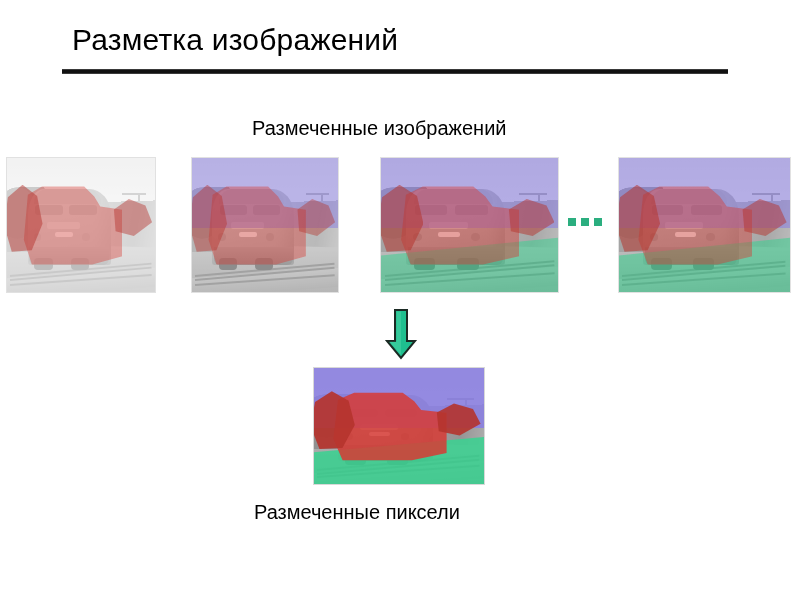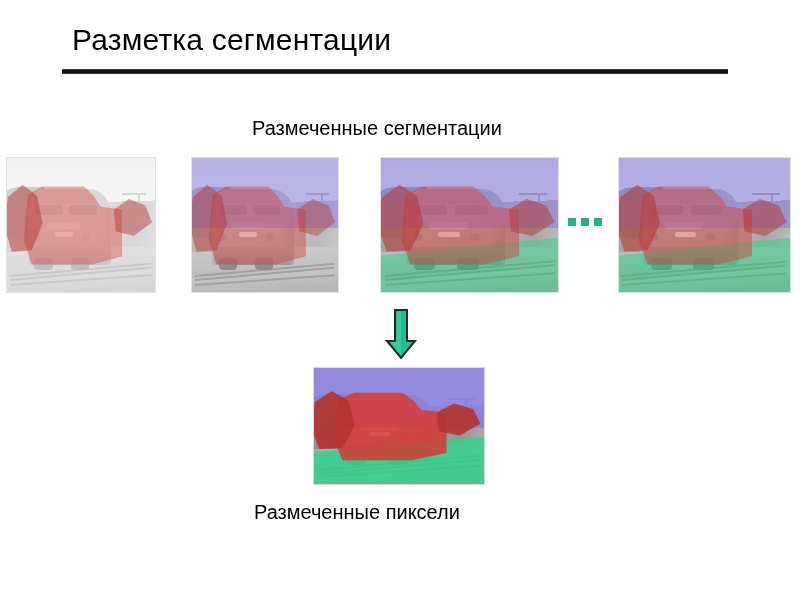--- a/index.html
+++ b/index.html
@@ -306,24 +306,24 @@
     width: 170px;
     height: 116px;
     overflow: hidden;
     background: #ffffff;
     box-shadow: 0 0 0 1px rgba(190,190,190,0.6);
   }
 </style>
 </head>
 <body>
 
-<div id="slide-title">Разметка сегментации</div>
+<div id="slide-title">Разметка изображений</div>
 <div id="title-rule"></div>
 
-<div id="caption-top" class="caption">Размеченные сегментации</div>
+<div id="caption-top" class="caption">Размеченные изображений</div>
 
 <div id="thumb-row">
 
   <div class="thumb" id="thumb-1">
     <div class="scene">
       <div class="sky"></div>
       <div class="ground">
         <div class="ballast"></div>
         <div class="rail r3"></div>
         <div class="rail r1"></div>

